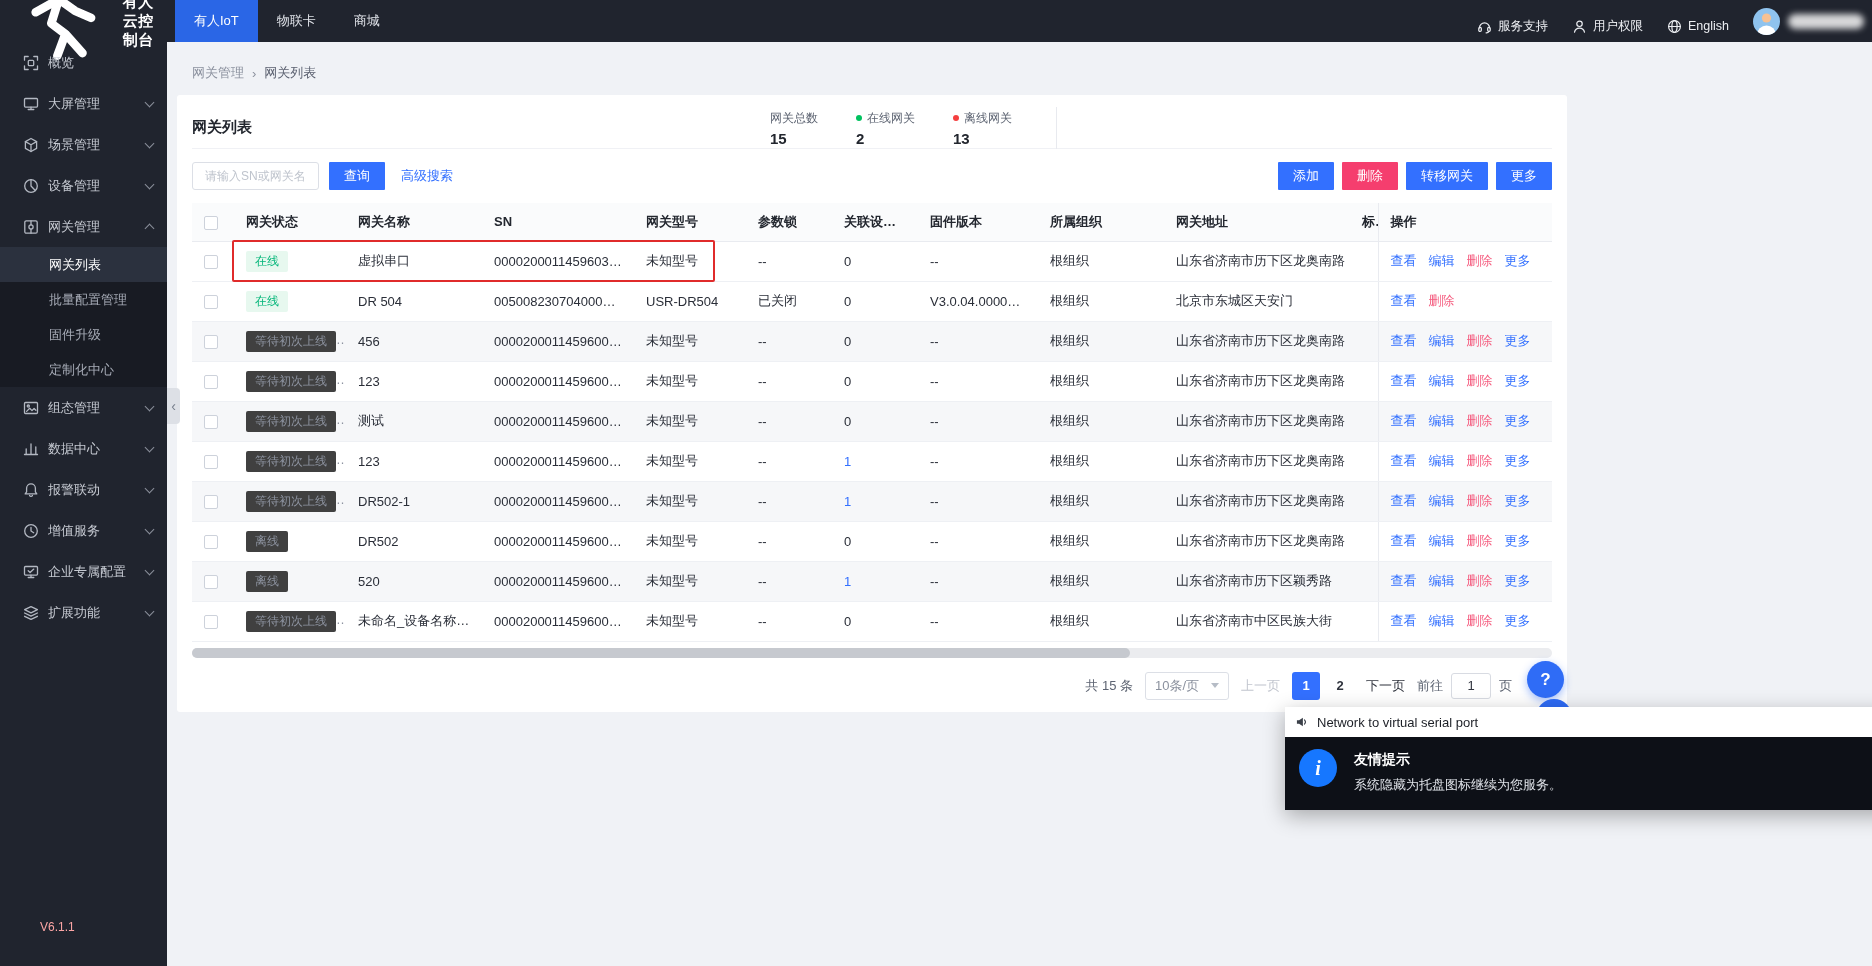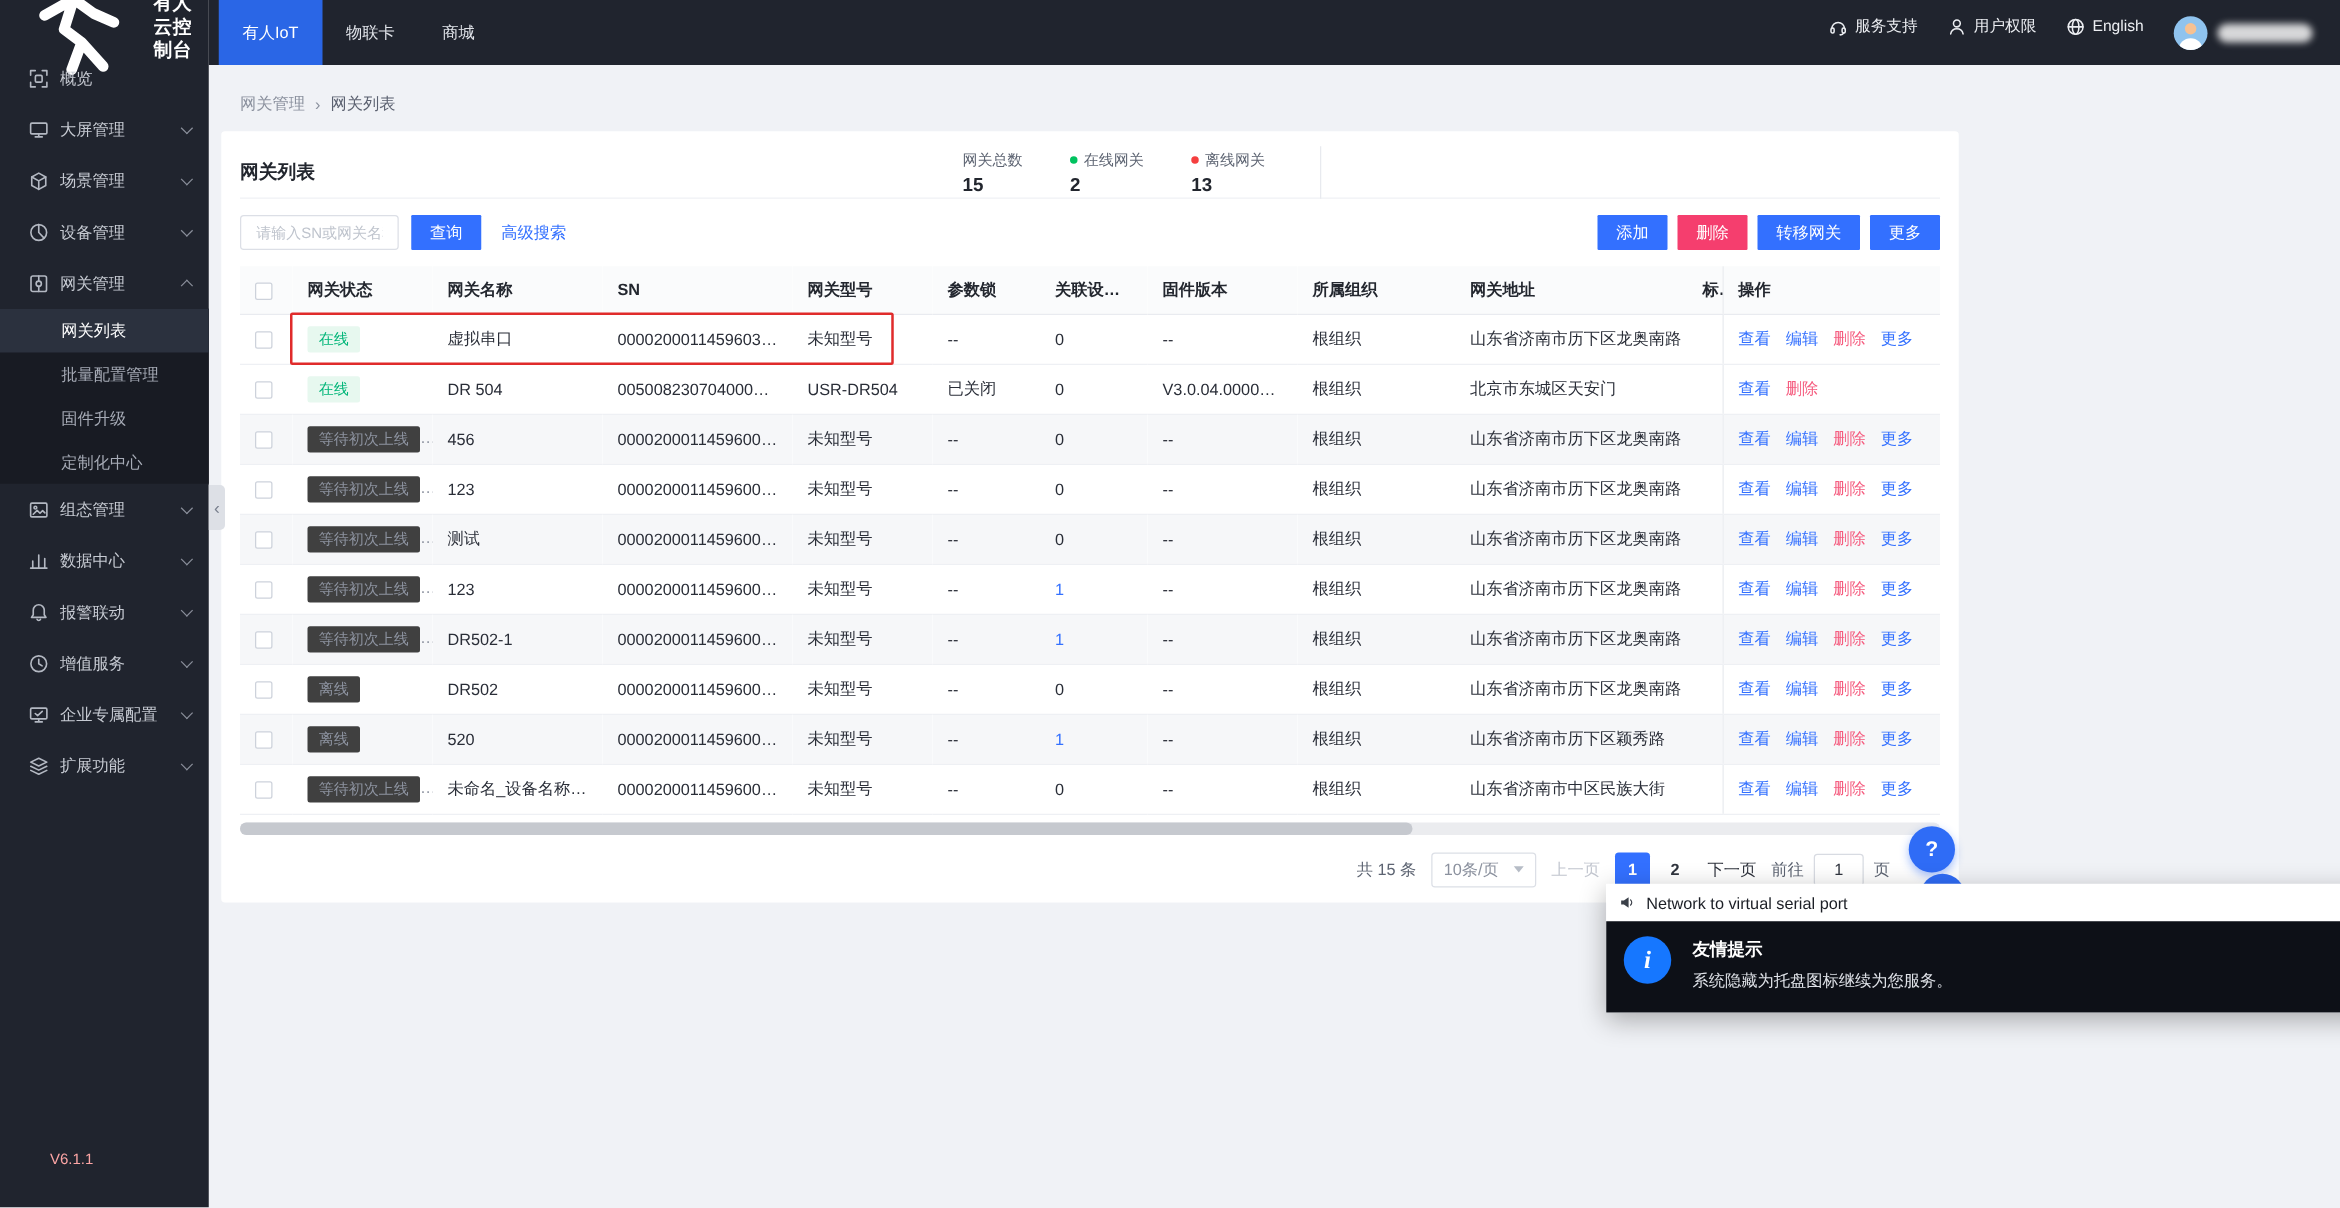--- a/index.html
+++ b/index.html
@@ -23,25 +23,25 @@
   .chev { width:7px; height:7px; border-right:1.4px solid #8a8f9b; border-bottom:1.4px solid #8a8f9b; transform:rotate(45deg); margin-top:-3px; flex-shrink:0; }
   .chev.up { transform:rotate(-135deg); margin-top:3px; }
   .submenu { background:#181b23; }
   .s-item { height:35px; display:flex; align-items:center; padding-left:49px; color:#a6abb6; font-size:13px; cursor:pointer; }
   .s-item.active { background:#2b313e; color:#fff; }
   .version { position:absolute; left:40px; bottom:32px; color:#fca5a5; font-size:12px; }
   .collapse-tab { position:absolute; left:167px; top:388px; width:13px; height:36px; background:#dde0e6; border-radius:0 4px 4px 0; display:flex; align-items:center; justify-content:center; color:#777e8c; font-size:14px; cursor:pointer; z-index:6; }
 
   
   .main-col { flex:1; display:flex; flex-direction:column; min-width:0; }
-  .topbar { height:52px; background:#20242e; display:flex; align-items:center; flex-shrink:0;gap:44px; }
+  .topbar { height:42px; background:#20242e; display:flex; align-items:center; flex-shrink:0;gap:44px; }
   .top-tabs { display:flex; margin-left:8px; height:100%; }
   .top-tab { display:flex; align-items:center; padding:0 19px; color:#dfe2e8; font-size:13px; cursor:pointer; }
   .top-tab.active { background:#2a66e6; color:#fff; }
-  .top-right { margin-left:auto; display:flex; align-items:flex-start; gap:24px; padding-right:22px; color:#eceef2; font-size:12.5px; }
+  .top-right { margin-left:auto; display:flex; align-items:flex-end; gap:24px; padding-right:8px; color:#eceef2; font-size:12.5px; }
   .top-action { display:flex; align-items:center; gap:6px; cursor:pointer; white-space:nowrap; }
   .top-action .icon { width:15px; height:15px; color:#eceef2; }
   .profile { display:flex; align-items:center; gap:8px; }
   .avatar { width:27px; height:27px; border-radius:50%; background:#8fc3ee; overflow:hidden; cursor:pointer; flex-shrink:0; }
   .avatar svg { width:100%; height:100%; display:block; }
   .blur-name { width:76px; height:15px; border-radius:8px; background:rgba(255,255,255,.82); filter:blur(3px); }
 
   
   .main { flex:1; padding:22px 0 0 10px; position:relative; overflow:hidden; }
   .breadcrumb { margin-left:15px; font-size:13px; color:#8b919e; display:flex; gap:8px; align-items:center; }

